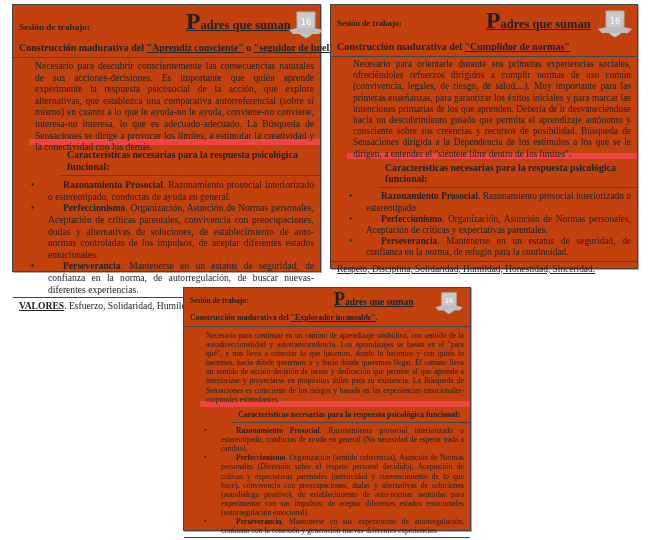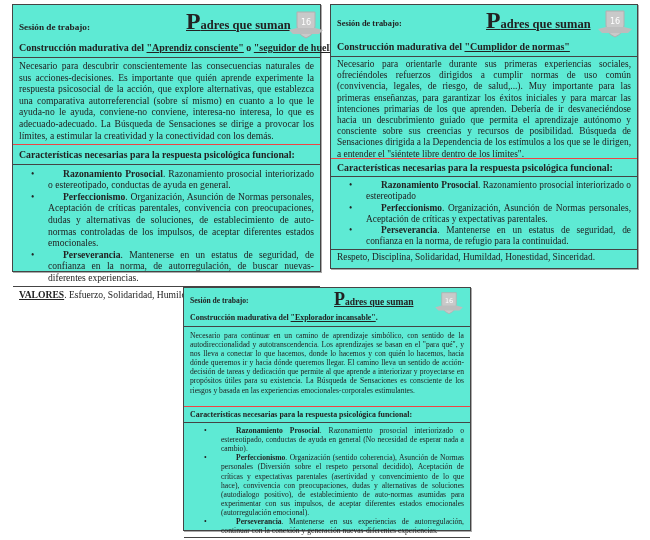--- a/index.html
+++ b/index.html
@@ -1,32 +1,32 @@
 <!DOCTYPE html>
 <html><head>
 <meta charset="utf-8">
 <style>
   html, body { margin: 0; padding: 0; }
   body {
     width: 650px; height: 540px; background: #ffffff; position: relative; overflow: hidden;
     font-family: "Liberation Serif", serif; color: #222;
   }
   .card {
-    position: absolute; border: 1px solid #444; background: #5eead4; box-sizing: border-box;
+    position: absolute; border: 1px solid #444; background: #c2410c; box-sizing: border-box;
     box-shadow: 1px 1px 0 #aaa;
   }
   .card .head { position: relative; border-bottom: 1px solid #444; }
   .session { position: absolute; font-weight: bold; }
   .brand { position: absolute; font-weight: bold; text-decoration: underline; white-space: nowrap; }
   .brand .big { font-size: 1.9em; line-height: 1; }
   .logo { position: absolute; text-align: center; }
   .construction { position: absolute; font-weight: bold; white-space: nowrap; }
   .construction u { text-decoration: underline; }
-  .desc { text-align: justify; border-bottom: 1px solid #ef4444; }
-  .chars-title { font-weight: bold; border-bottom: 1px solid #444; }
+  .desc { text-align: justify; border-bottom: 6px solid #ef4444; margin-left: 16px; }
+  .chars-title { font-weight: bold; border-bottom: 1px solid #444; margin-left: 48px; }
   .bullets { margin: 0; padding: 0; list-style: none; border-bottom: 1px solid #444; }
   .bullets li { position: relative; text-align: justify; }
   .bullets li .dot { position: absolute; }
   .bullets li b { font-weight: bold; margin-left: 15px; }
   .values-label { font-weight: bold; text-decoration: underline; }
 
   
   #card-a { left: 12px; top: 4px; width: 309px; height: 268px; font-size: 9.6px; line-height: 11.6px; }
   #card-a .head { height: 52px; }
   #card-a .session { left: 6px; top: 17px; font-size: 9.2px; }
@@ -46,21 +46,21 @@
   #card-b .session { left: 6px; top: 13px; font-size: 8.4px; }
   #card-b .brand { left: 155px; top: 4px; font-size: 12.5px; }
   #card-b .logo { left: 263px; top: 4px; }
   #card-b .construction { left: 6px; top: 36px; font-size: 10px; }
   #card-b .desc { padding: 2px 6px 3px 6px; height: 102px; box-sizing: border-box; }
   #card-b .chars-title { padding: 3px 6px 3px 6px; font-size: 9.8px; }
   #card-b .bullets { padding: 3px 6px 2px 6px; }
   #card-b .bullets li { padding-left: 29px; }
   #card-b .bullets li .dot { left: 12px; }
   #card-b .values { padding: 2px 6px 0 6px; }
-  #card-b .values-list { padding: 2px 6px; }
+  #card-b .values-list { padding: 2px 6px; text-decoration: underline; }
 
   
   #card-c { left: 183px; top: 287px; width: 288px; height: 244px; font-size: 7.6px; line-height: 9.1px; }
   #card-c .head { height: 38px; }
   #card-c .session { left: 6px; top: 8px; font-size: 7.6px; }
   #card-c .brand { left: 150px; top: 2px; font-size: 9.5px; }
   #card-c .logo { left: 248px; top: 3px; }
   #card-c .construction { left: 6px; top: 25px; font-size: 7.9px; }
   #card-c .desc { padding: 4px 6px 3px 6px; height: 80px; box-sizing: border-box; }
   #card-c .chars-title { padding: 3px 6px 3px 6px; font-size: 7.9px; }

